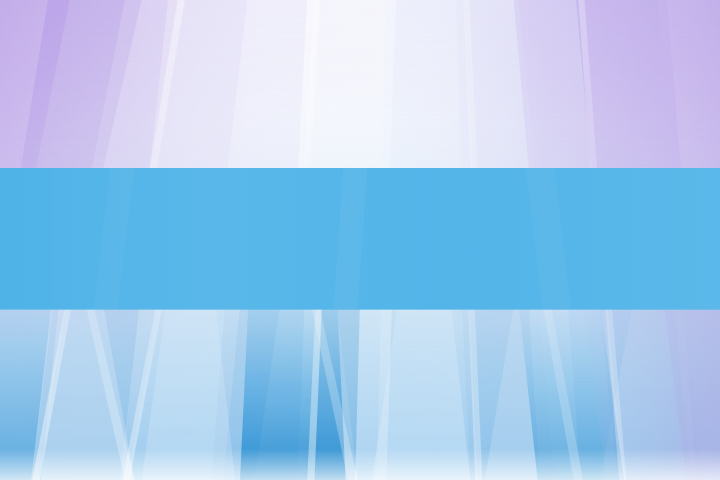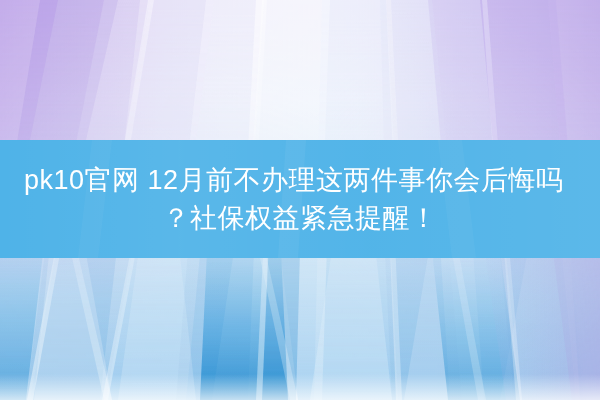--- a/index.html
+++ b/index.html
@@ -238,22 +238,18 @@
           <stop offset="62%" stop-color="#ffffff" stop-opacity="0.02"></stop>
           <stop offset="100%" stop-color="#ffffff" stop-opacity="0.07"></stop>
         </linearGradient>
       </defs>
       <rect x="0" y="0" width="600" height="118" fill="url(#gStrip)"></rect>
       <polygon points="286,0 306,0 298,118 278,118" fill="#ffffff" opacity="0.05"></polygon>
       <polygon points="438,0 462,0 476,118 452,118" fill="#ffffff" opacity="0.04"></polygon>
       <polygon points="92,0 112,0 98,118 78,118" fill="#ffffff" opacity="0.04"></polygon>
     </svg>
 
-    <p class="headline">
-      <span class="line line-1">pk10官网 12月前不办理这两件事你会后悔吗</span>
-      <span class="line line-2">？社保权益紧急提醒！</span>
-    </p>
   </div>
 
   <div class="bottom-haze"></div>
   <div class="watermark"></div>
 
 </div>
 
 </body></html>

